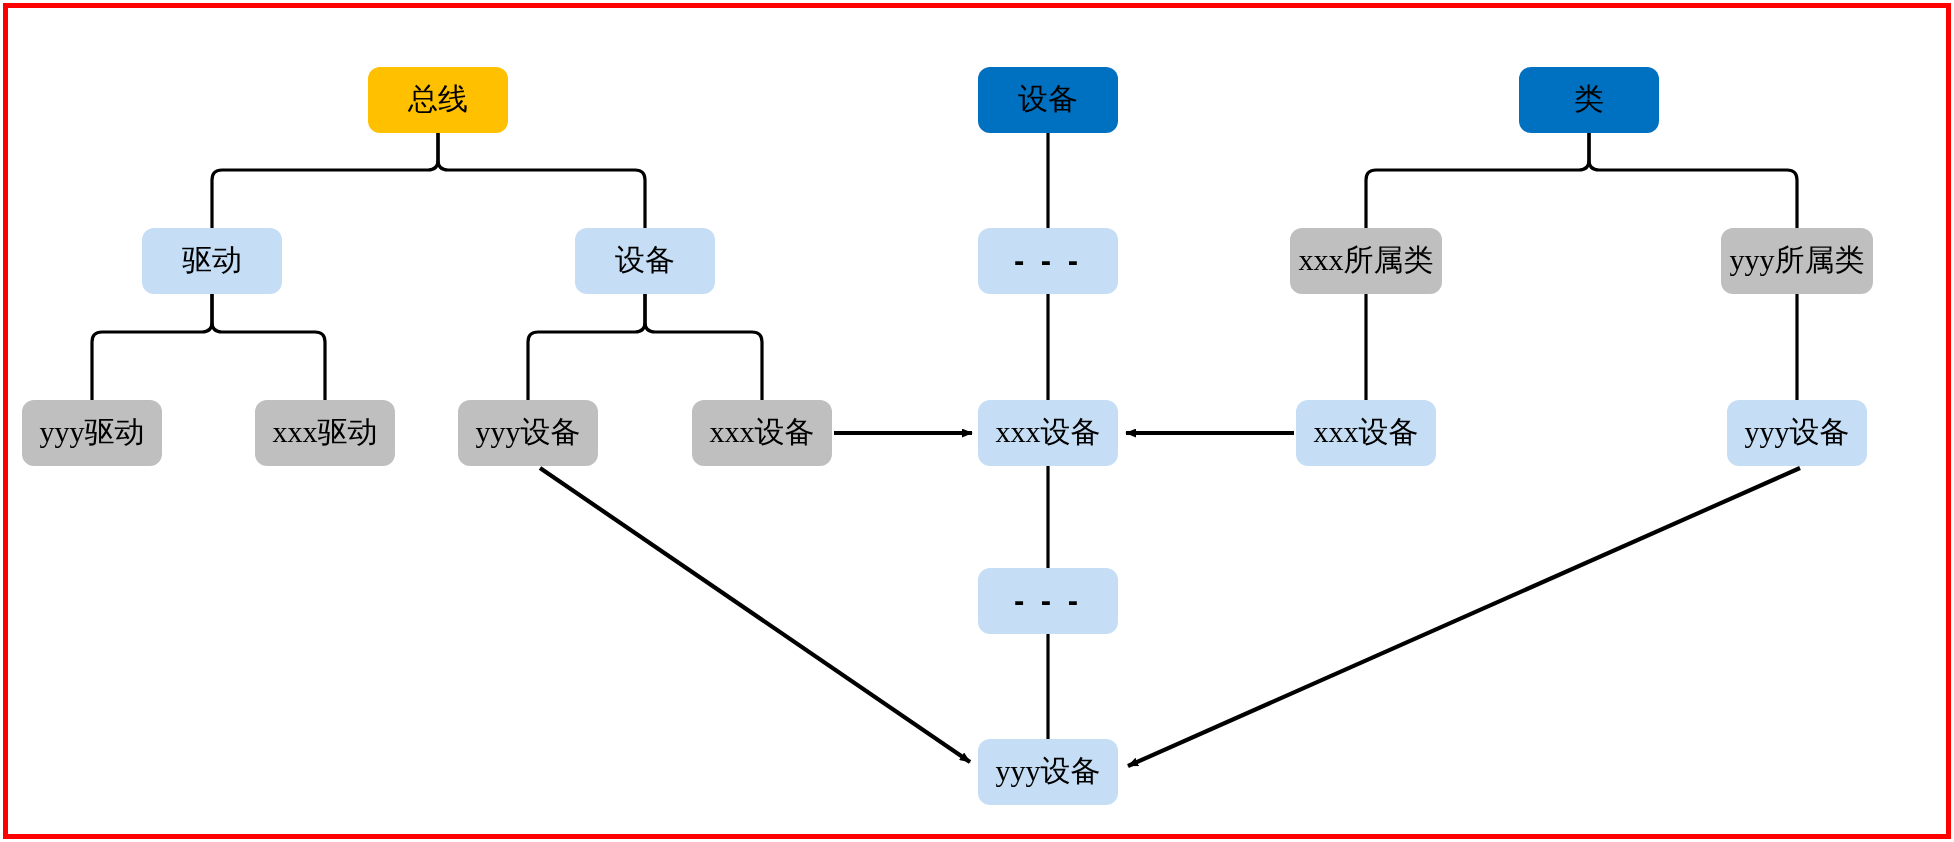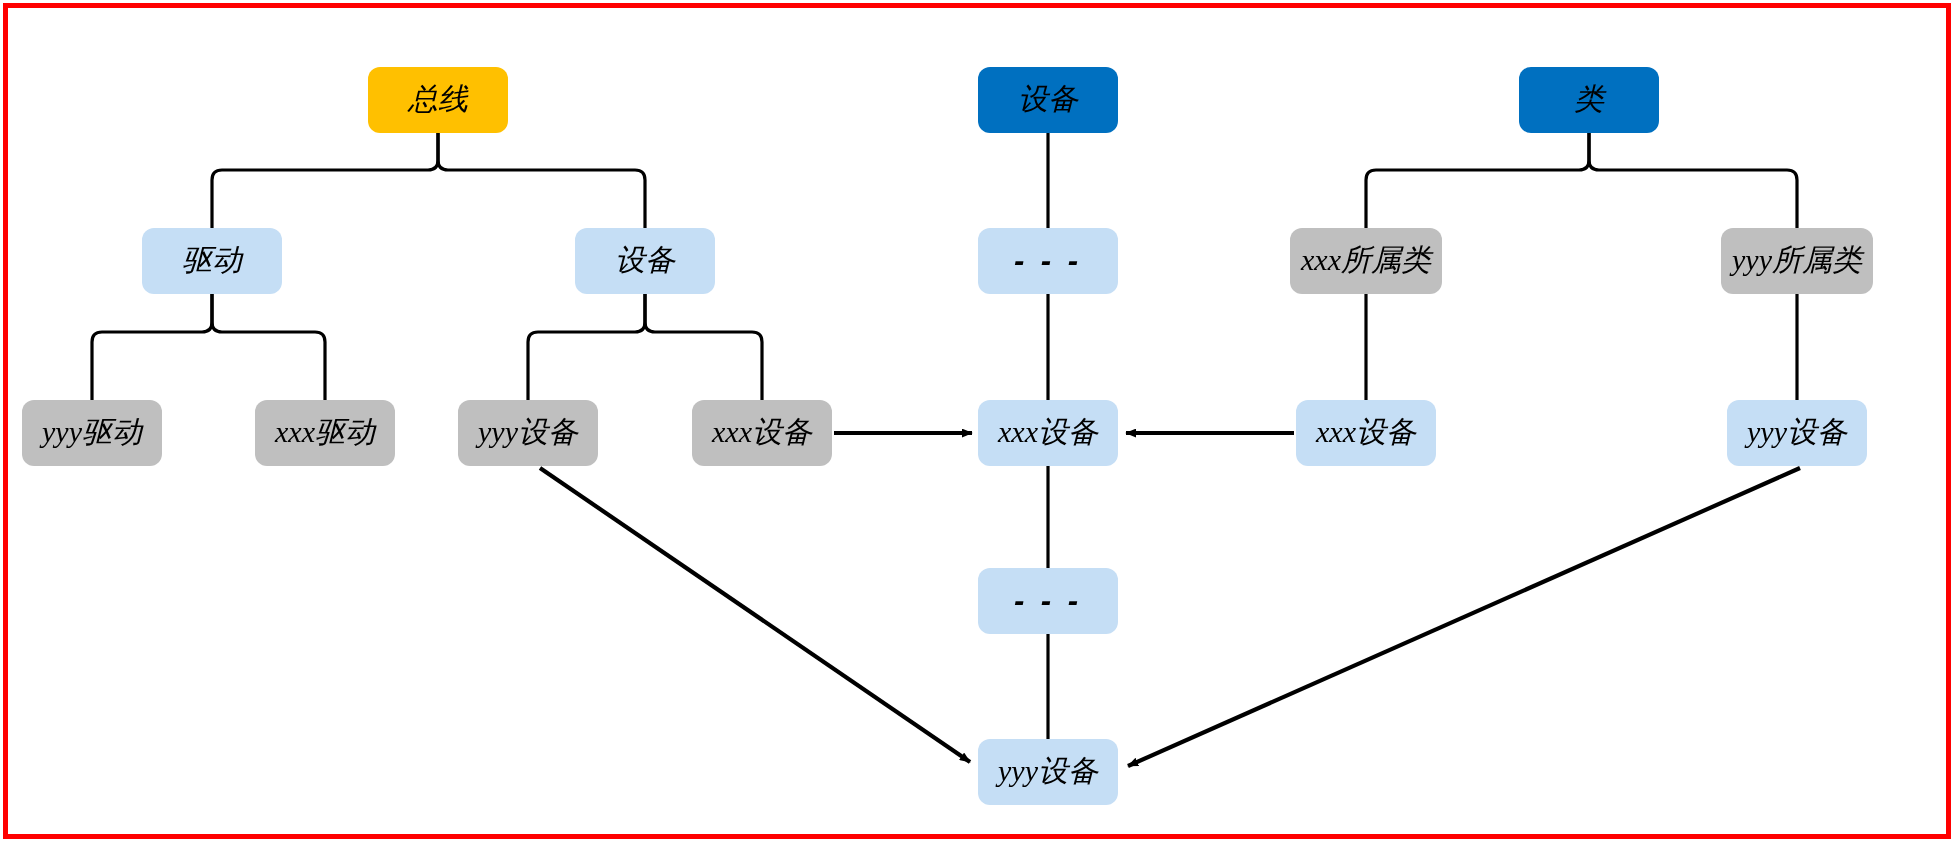--- a/index.html
+++ b/index.html
@@ -7,21 +7,20 @@
     padding: 0;
     background: #ffffff;
   }
   #stage {
     position: relative;
     width: 1954px;
     height: 842px;
     background: #ffffff;
     box-sizing: border-box;
     font-family: "Liberation Serif", "DejaVu Serif", serif;
-    font-style: italic;
   }
   #frame-border {
     position: absolute;
     left: 3px;
     top: 3px;
     width: 1948px;
     height: 836px;
     box-sizing: border-box;
     border: 5px solid #FF0000;
     pointer-events: none;

